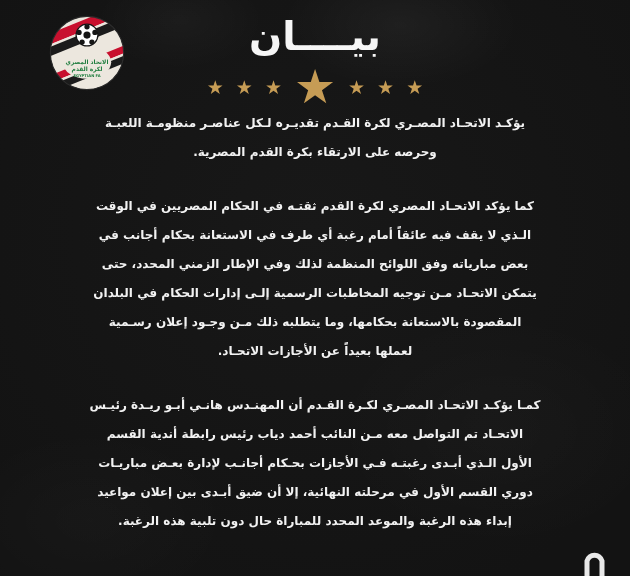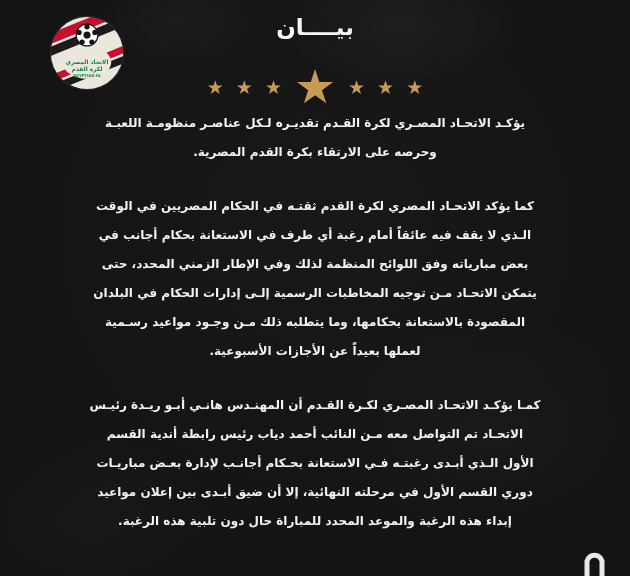--- a/index.html
+++ b/index.html
@@ -14,21 +14,21 @@
       radial-gradient(ellipse 120px 70px at 180px 20px, rgba(255,255,255,0.03), transparent 70%),
       radial-gradient(ellipse 240px 170px at 500px 430px, rgba(255,255,255,0.02), transparent 70%),
       radial-gradient(ellipse 200px 130px at 90px 520px, rgba(255,255,255,0.02), transparent 70%),
       radial-gradient(circle at 50% 40%, #181818 0%, #131313 85%);
     direction:rtl;
   }
   .logo{position:absolute;left:48px;top:14px;width:78px;height:78px;}
   .title{
     position:absolute;top:14px;left:0;right:0;
     text-align:center;color:#f6f6f6;
-    font-size:23px;font-weight:bold;letter-spacing:1px;
+    font-size:39px;font-weight:bold;letter-spacing:1px;
   }
   .stars{
     position:absolute;top:62px;left:0;right:0;height:48px;
     display:flex;justify-content:center;align-items:center;gap:12px;
     direction:ltr;
   }
   .star{font-size:19px;line-height:1;display:inline-block;transform:translateY(1px);}
   .star.big{font-size:47px;transform:translateY(0);}
   .statement{
     position:absolute;top:109px;left:8px;right:8px;
@@ -97,27 +97,27 @@
   <div class="statement">
       <div class="para">
         <div class="line">يؤكـد الاتحـاد المصـري لكرة القـدم تقديـره لـكل عناصـر منظومـة اللعبـة</div>
         <div class="line">وحرصه على الارتقاء بكرة القدم المصرية.</div>
       </div>
       <div class="para">
         <div class="line">كما يؤكد الاتحـاد المصري لكرة القدم ثقتـه في الحكام المصريين في الوقت</div>
         <div class="line">الـذي لا يقف فيه عائقاً أمام رغبة أي طرف في الاستعانة بحكام أجانب في</div>
         <div class="line">بعض مبارياته وفق اللوائح المنظمة لذلك وفي الإطار الزمني المحدد، حتى</div>
         <div class="line">يتمكن الاتحـاد مـن توجيه المخاطبات الرسمية إلـى إدارات الحكام في البلدان</div>
-        <div class="line">المقصودة بالاستعانة بحكامها، وما يتطلبه ذلك مـن وجـود مواعيد رسـمية</div>
-        <div class="line">لعملها بعيداً عن الأجازات الأسبوعية.</div>
+        <div class="line">المقصودة بالاستعانة بحكامها، وما يتطلبه ذلك مـن وجـود إعلان رسـمية</div>
+        <div class="line">لعملها بعيداً عن الأجازات الاتحـاد.</div>
       </div>
       <div class="para">
         <div class="line">كمـا يؤكـد الاتحـاد المصـري لكـرة القـدم أن المهنـدس هانـي أبـو ريـدة رئيـس</div>
         <div class="line">الاتحـاد تم التواصل معه مـن النائب أحمد دياب رئيس رابطة أندية القسم</div>
-        <div class="line">الأول الـذي أبـدى رغبتـه فـي الاستعانة بحـكام أجانـب لإدارة بعـض مباريـات</div>
+        <div class="line">الأول الـذي أبـدى رغبتـه فـي الأجازات بحـكام أجانـب لإدارة بعـض مباريـات</div>
         <div class="line">دوري القسم الأول في مرحلته النهائية، إلا أن ضيق أبـدى بين إعلان مواعيد</div>
         <div class="line">إبداء هذه الرغبة والموعد المحدد للمباراة حال دون تلبية هذه الرغبة.</div>
       </div>
     </div>
 
   <svg class="arch" width="28" height="28" viewBox="0 0 28 28" aria-hidden="true">
     <path d="M7 28 L7 13 A8 9 0 0 1 22 13 L22 28" fill="none" stroke="#e9e9e9" stroke-width="5"></path>
   </svg>
 
 </div>

